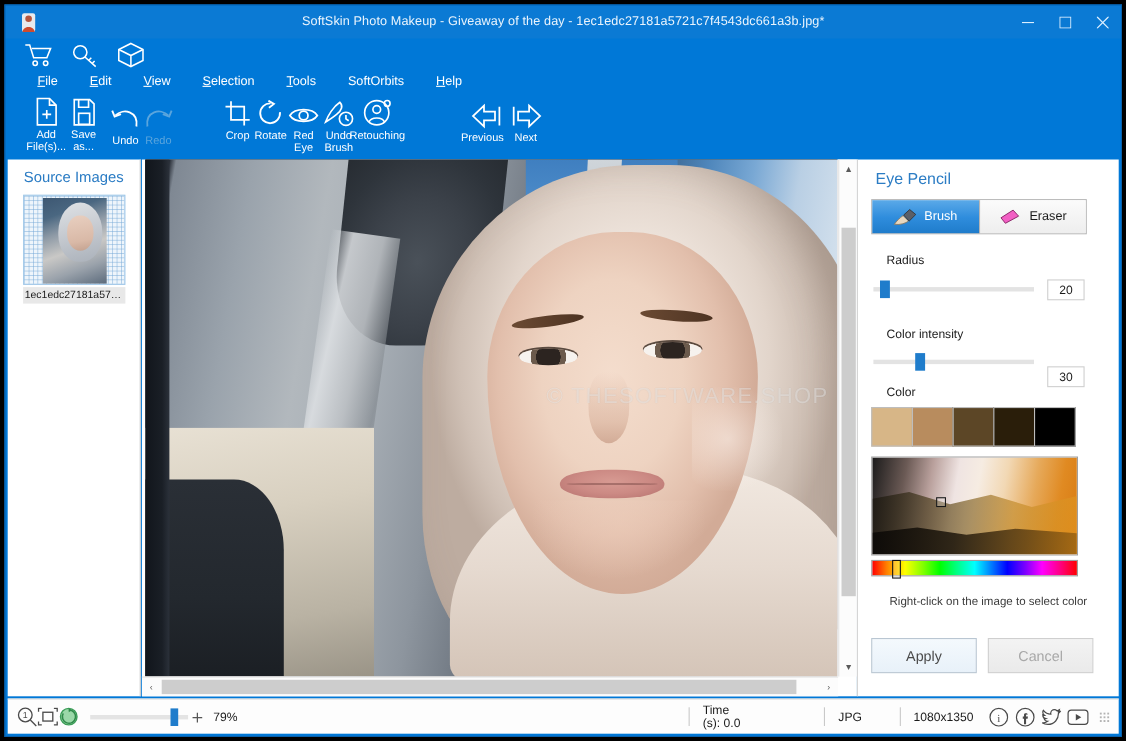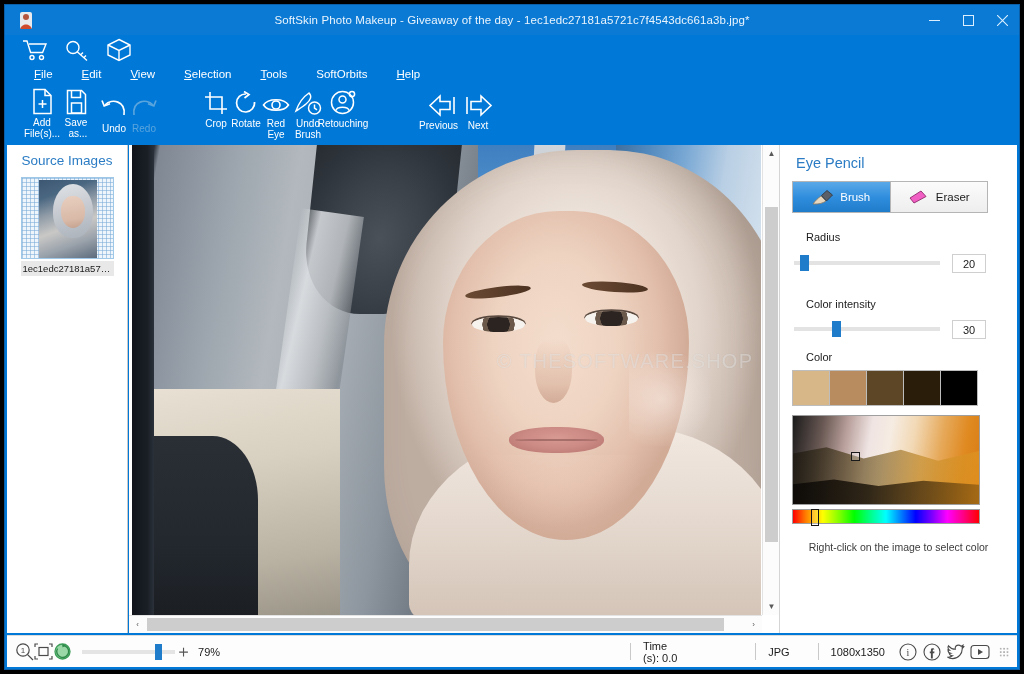--- a/index.html
+++ b/index.html
@@ -438,21 +438,21 @@
         <svg width="23" height="27" viewBox="0 0 23 27" fill="none" stroke="#ffffff" stroke-width="1.5">
           <path d="M3 1.5 h11 l6 6 v18 H3 Z"></path>
             <path d="M14 1.5 v6 h6"></path>
           <path d="M11.5 12 v8 M7.5 16 h8"></path>
         </svg>
       </div>
       <div class="lbl">Add
 File(s)...</div>
     </div>
 
-    <div class="tb-item" style="left:48px;top:0;text-align:right;">
+    <div class="tb-item" style="left:48px;top:0;">
       <div class="glyph">
         <svg width="23" height="27" viewBox="0 0 23 27" fill="none" stroke="#ffffff" stroke-width="1.5">
           <path d="M2.5 2.5 h14 l4 4 v19 h-18 Z"></path>
             <path d="M6.5 2.5 v7 h9 v-7"></path>
             <rect x="6.5" y="15" width="10" height="10"></rect>
         </svg>
       </div>
       <div class="lbl">Save
 as...</div>
     </div>
@@ -636,21 +636,21 @@
       <div class="track"></div>
       <div class="knob" style="left:6px;"></div>
     </div>
     <div class="numbox" style="left:172px; top:109px;">20</div>
 
     <div class="field-label" style="top:153px;">Color intensity</div>
     <div class="slider" style="left:14px; top:176px; width:146px;">
       <div class="track"></div>
       <div class="knob" style="left:38px;"></div>
     </div>
-    <div class="numbox" style="left:172px; top:175px;">30</div>
+    <div class="numbox" style="left:172px; top:188px;">30</div>
 
     <div class="field-label" style="top:206px;">Color</div>
     <div class="swatches">
       <div class="swatch" style="background:#d7b687;"></div>
       <div class="swatch" style="background:#b88c5e;"></div>
       <div class="swatch" style="background:#5c4626;"></div>
       <div class="swatch" style="background:#2a1e0a;"></div>
       <div class="swatch" style="background:#000000;"></div>
     </div>
 
@@ -660,20 +660,24 @@
       <div class="gb-l3"></div>
       <div class="gb-cursor"></div>
     </div>
 
     <div class="huebar">
       <div class="hue-cursor"></div>
     </div>
 
     <div class="hint">Right-click on the image to select color</div>
 
+    <div class="rp-actions">
+      <div class="act-btn primary">Apply</div>
+      <div class="act-btn secondary">Cancel</div>
+    </div>
   </div>
 
   <div class="statusbar">
     <div class="sb-icon" style="margin-left:8px;">
       <svg width="19" height="19" viewBox="0 0 19 19" fill="none" stroke="#4a4a4a" stroke-width="1.2">
         <circle cx="8" cy="8" r="6.2"></circle>
           <path d="M12.6 12.6 L18 18"></path>
         <text x="8" y="11" font-size="8" fill="#4a4a4a" stroke="none" text-anchor="middle" font-family="Liberation Sans">1</text>
       </svg>
     </div>
@@ -692,21 +696,21 @@
     </div>
     <div class="zoom-slider">
       <div class="ztrack"></div>
       <div class="zknob"></div>
     </div>
     <div class="zoom-plus">＋</div>
     <div class="zoom-pct">79%</div>
 
     <div class="sb-cell" style="margin-left:410px;">Time (s): 0.0</div>
     <div class="sb-cell" style="margin-left:62px;">JPG</div>
-    <div class="sb-cell" style="margin-left:16px;">1080x1350</div>
+    <div class="sb-cell" style="margin-left:22px;">1080x1350</div>
 
     <div class="sb-right">
       <div class="sb-icon">
         <svg width="18" height="18" viewBox="0 0 18 18" fill="none" stroke="#4a4a4a" stroke-width="1.1">
           <circle cx="9" cy="9" r="8"></circle>
           <text x="9" y="13" font-size="10" fill="#4a4a4a" stroke="none" text-anchor="middle" font-family="Liberation Serif">i</text>
         </svg>
       </div>
       <div class="sb-icon">
         <svg width="18" height="18" viewBox="0 0 18 18" fill="none" stroke="#4a4a4a" stroke-width="1.1">

